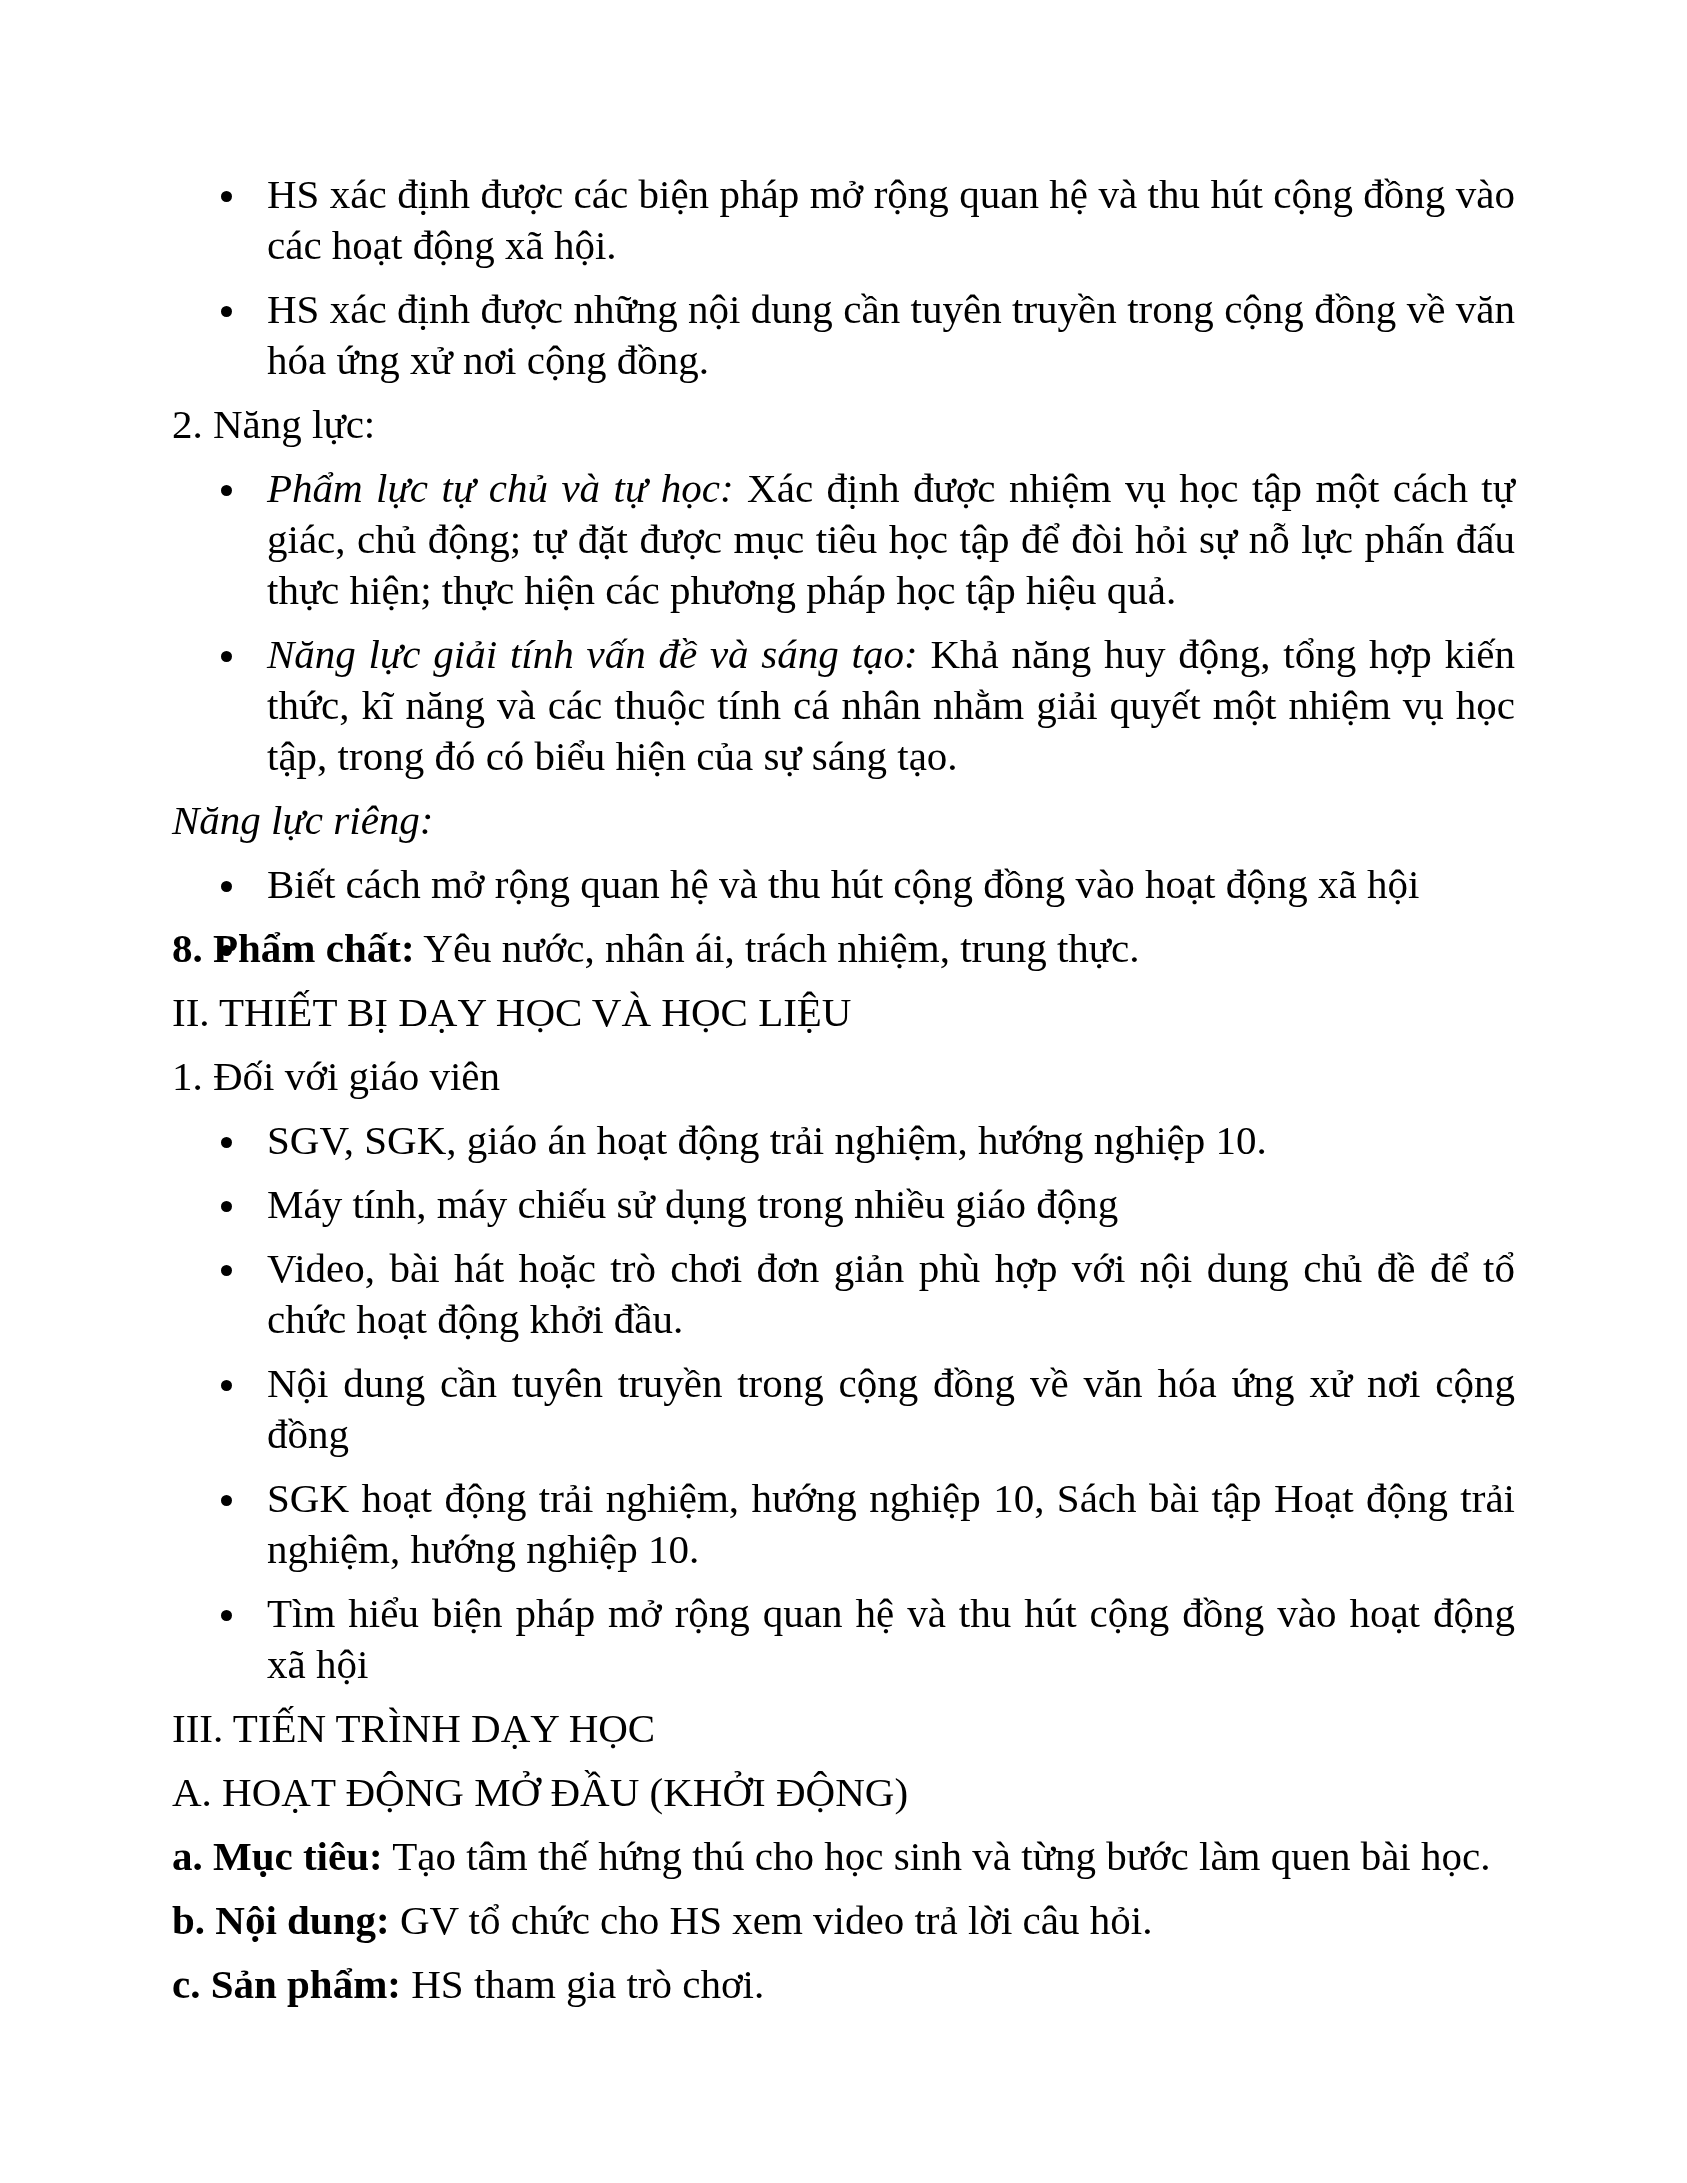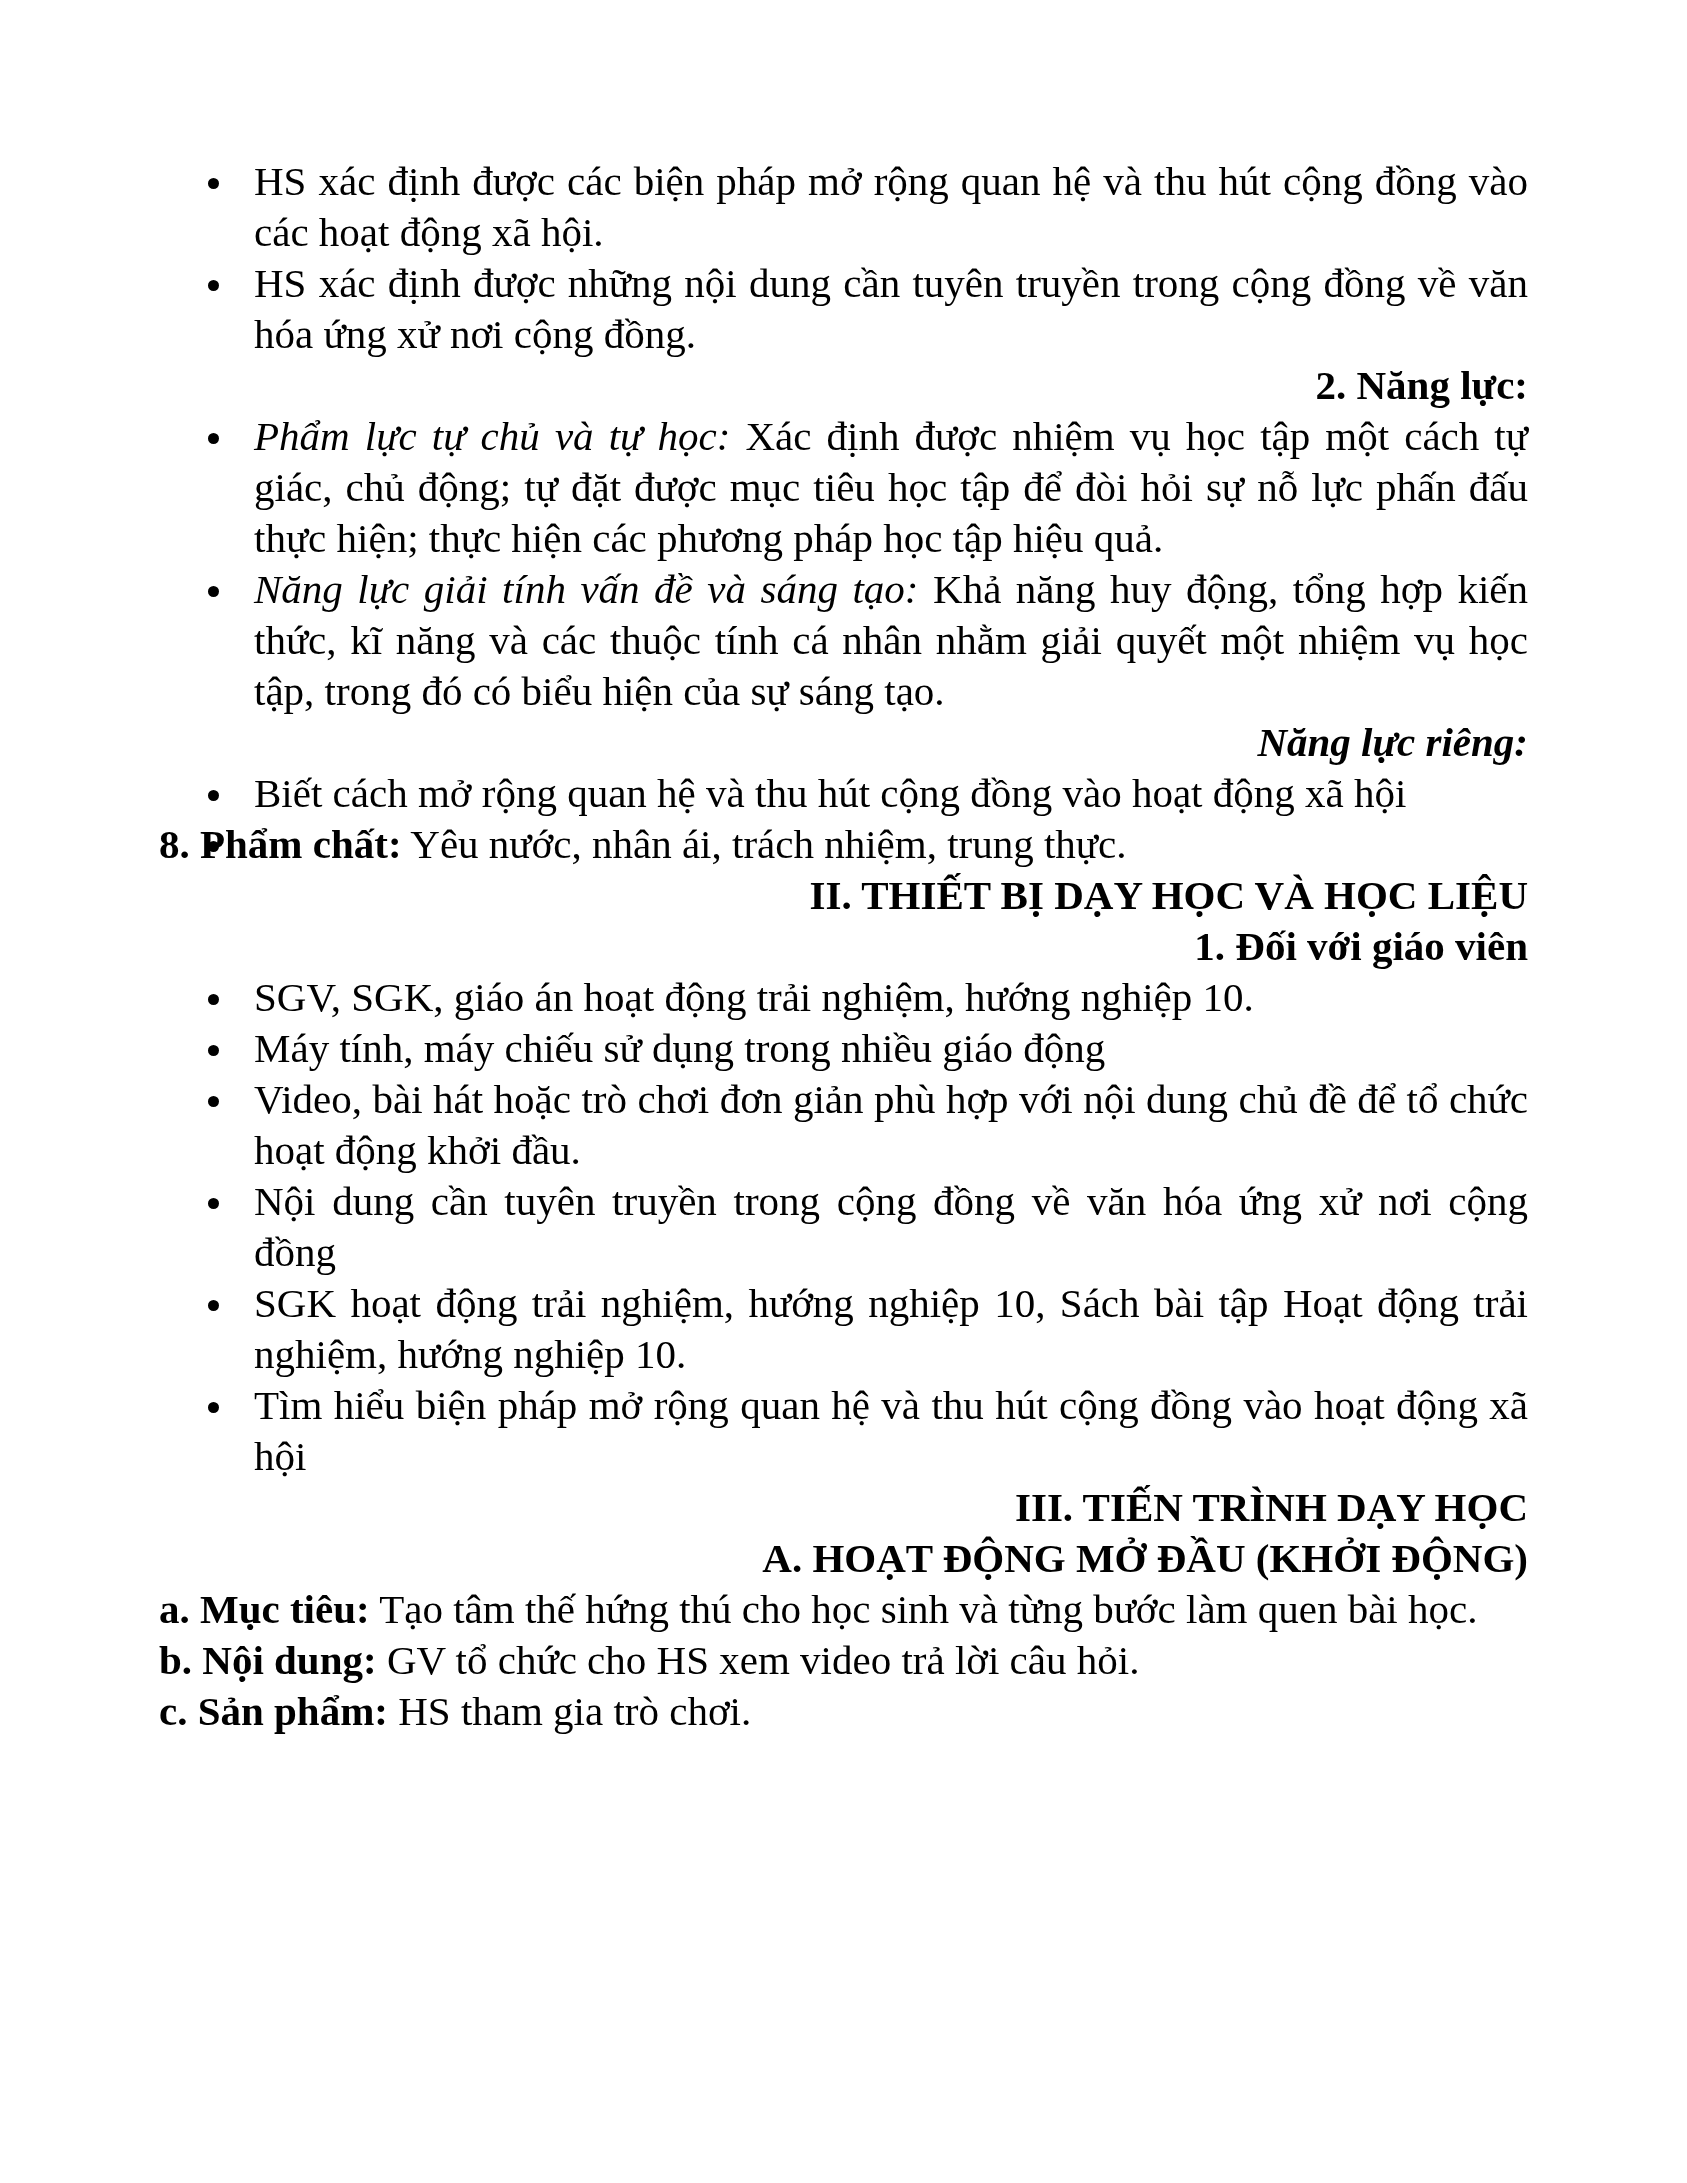--- a/index.html
+++ b/index.html
@@ -14,24 +14,24 @@
     width: 1687px;
     height: 2183px;
     padding: 156px 159px 32px 159px;
     font-family: "Liberation Serif", "DejaVu Serif", serif;
     font-size: 41px;
     line-height: 51px;
     color: #000000;
     background: #ffffff;
   }
   .para {
-    margin: 0;
+    margin: 13px;
     text-align: justify;
   }
-  .heading { font-weight: bold; text-align: right; }
+  .heading { font-weight: normal; text-align: left; }
   .heading.italic { font-style: italic; }
   .bullet {
     position: relative;
     padding-left: 95px;
   }
   .dot {
     position: absolute;
     left: 49px;
     top: 22px;
     width: 11px;

